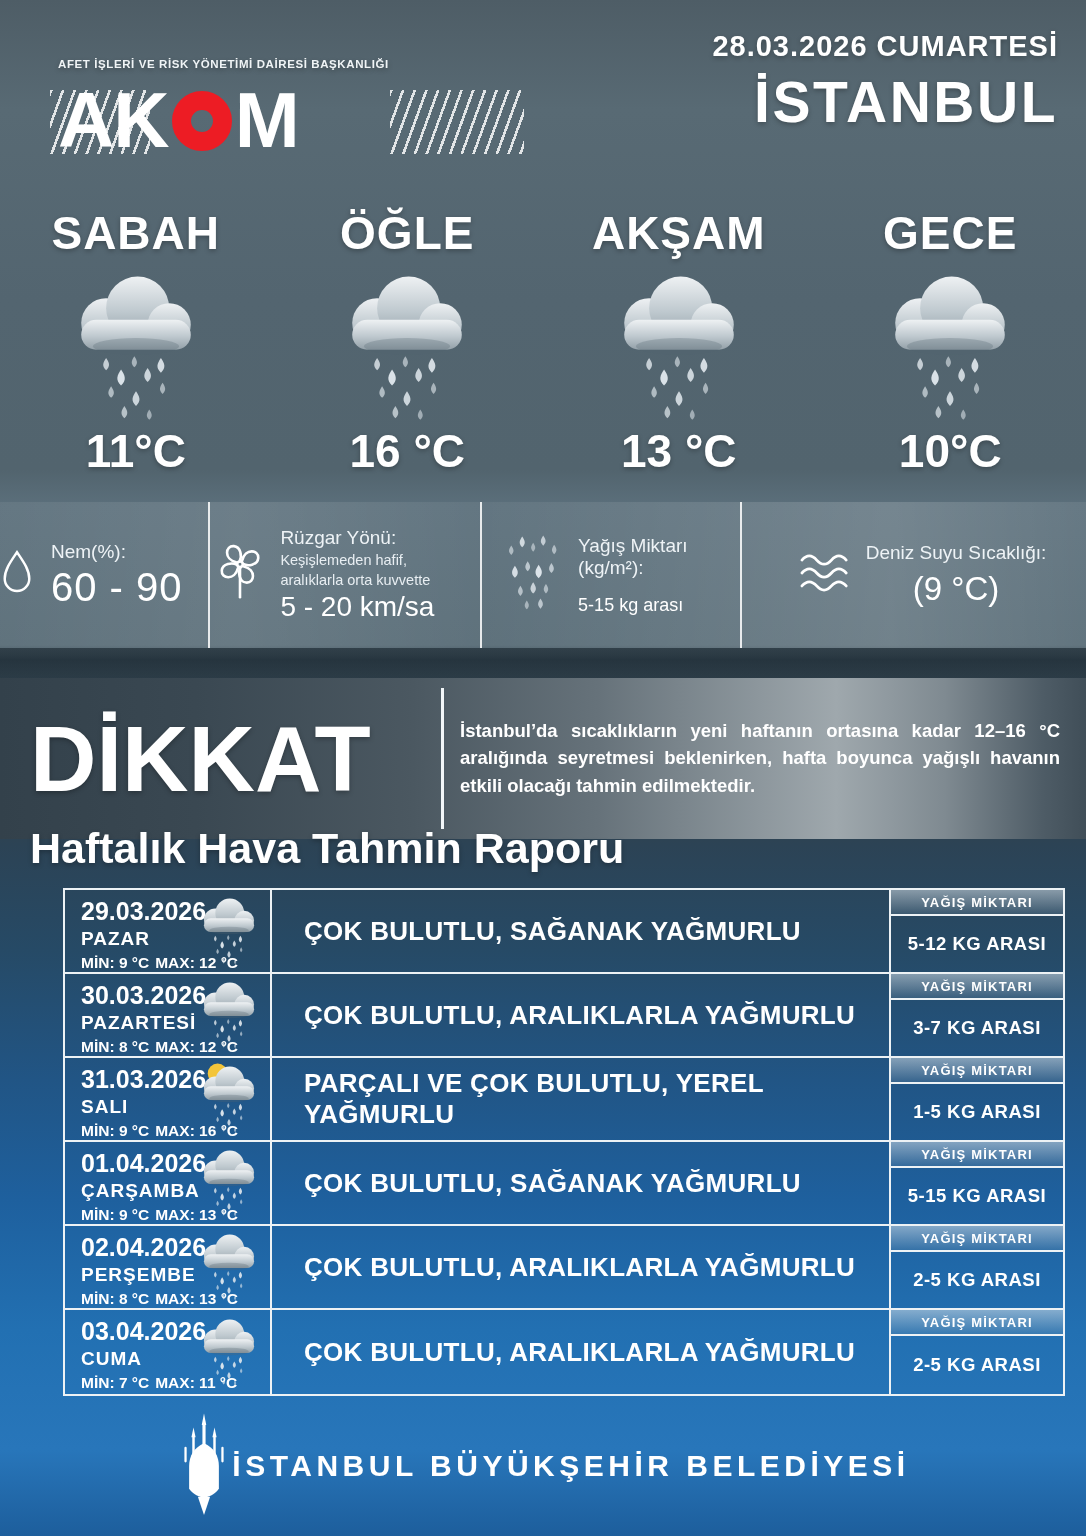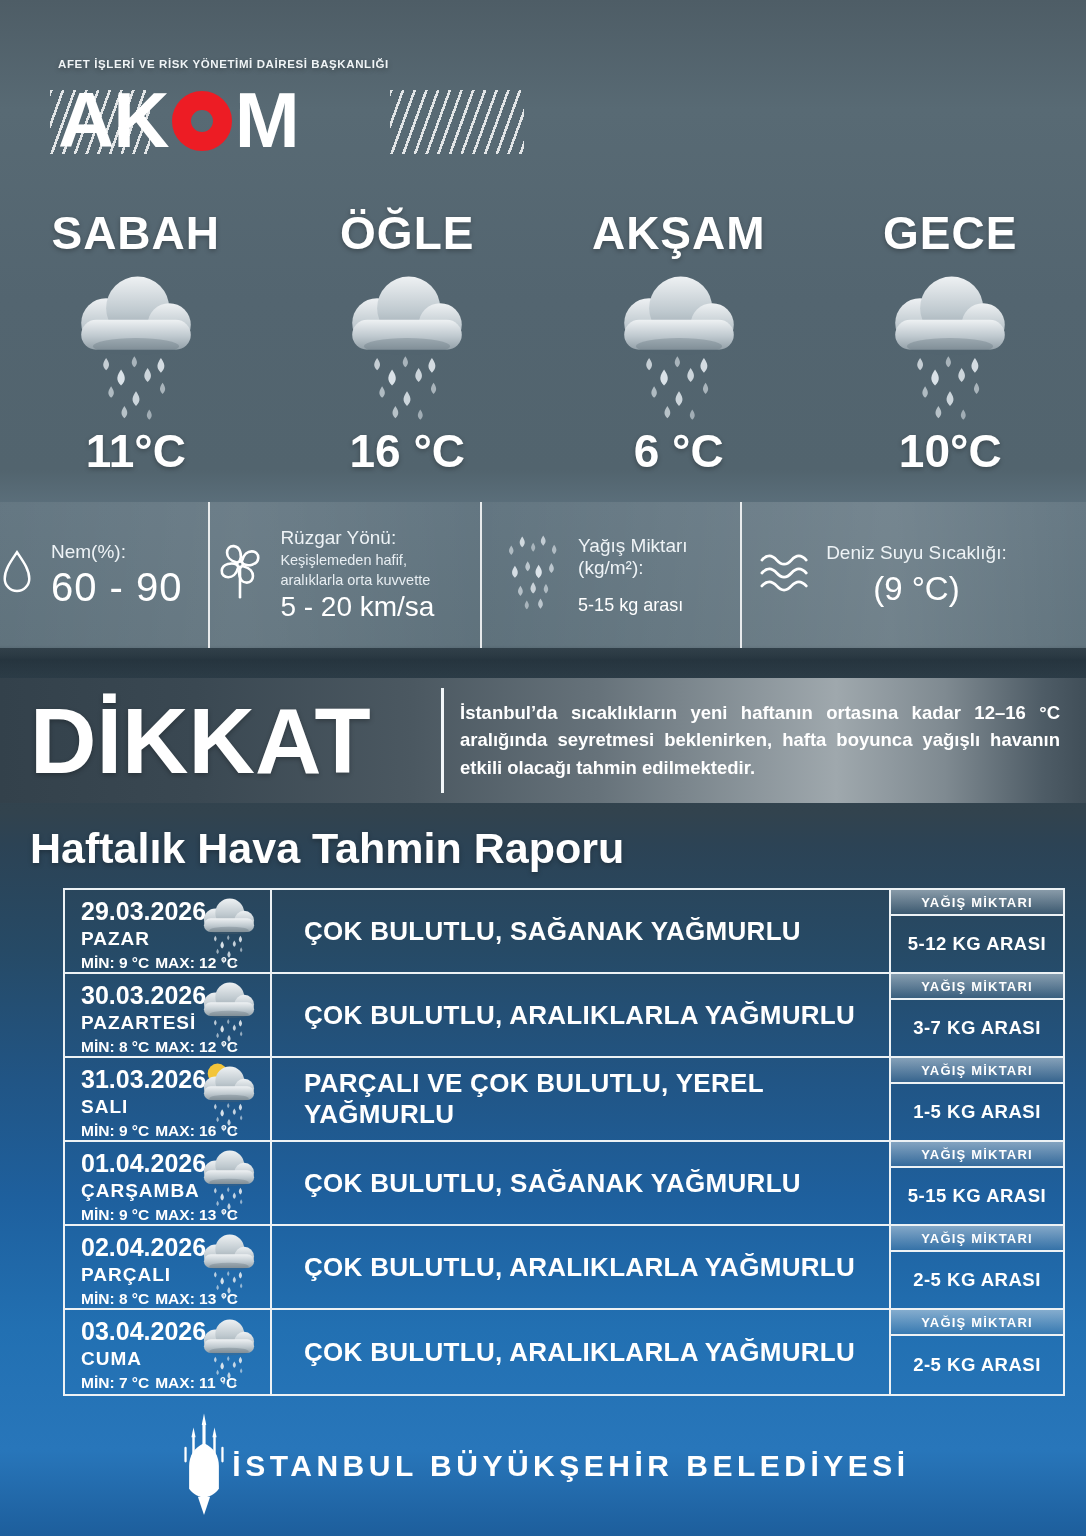--- a/index.html
+++ b/index.html
@@ -49,34 +49,34 @@
   
   .metrics { position:absolute; top:502px; left:0; width:100%; height:146px; display:flex;
     background:linear-gradient(90deg, rgba(255,255,255,.06), rgba(255,255,255,.11) 22%,
       rgba(255,255,255,.05) 45%, rgba(255,255,255,.12) 70%,
       rgba(255,255,255,.16) 82%, rgba(255,255,255,.07)); }
   .m-sec { display:flex; align-items:center; height:100%; }
   .m-sec + .m-sec { border-left:2px solid rgba(255,255,255,.85); }
   .m-hum  { width:218px; gap:17px; }
   .m-wind { width:284px; padding-left:4px; gap:14px; }
   .m-prec { width:271px; padding-left:20px; gap:10px; }
-  .m-sea  { width:361px; padding-left:16px; gap:14px; }
+  .m-sea  { width:361px; padding-left:16px; gap:14px;justify-content:center; }
   .m-label { font-size:19px; color:#eef3f6; }
   .m-hum .m-value { font-size:40px; letter-spacing:1px; margin-top:2px; }
   .wind-desc { font-size:14.5px; line-height:1.25; color:#e8eef2; margin-top:2px; }
   .wind-speed { font-size:28px; margin-top:2px; }
   .m-prec .m-value { font-size:18px; margin-top:16px; }
   .sea-col { text-align:center; }
   .m-sea .m-value { font-size:33px; margin-top:6px; }
 
   .band-dark { position:absolute; top:648px; left:0; width:100%; height:30px;
     background:linear-gradient(180deg, rgba(7,16,23,.42), rgba(7,16,23,.08)); }
 
   
-  .warning { position:absolute; top:678px; left:0; width:100%; height:125px;
+  .warning { position:absolute; top:678px; left:0; width:100%; height:161px;
     background:linear-gradient(90deg,#33414b 0%,#3a4852 18%,#4b5861 38%,#66727a 55%,
       #8d979d 70%,#9fa8ad 77%,#7f8a91 87%,#4e5c66 96%,#404e58 100%); }
   .w-title { position:absolute; left:30px; top:50%; transform:translateY(-50%);
              font-size:92px; font-weight:800; letter-spacing:0px; }
   .w-divider { position:absolute; left:441px; top:10px; bottom:10px; width:2.5px;
                background:#f2f6f8; }
   .w-text { position:absolute; left:460px; right:26px; top:50%; transform:translateY(-50%);
             font-size:18.5px; line-height:1.5; font-weight:700; text-align:justify; }
 
   
@@ -148,20 +148,24 @@
 <div class="page">
 
   <div class="logo-block">
     <div class="dept shadowed">AFET İŞLERİ VE RİSK YÖNETİMİ DAİRESİ BAŞKANLIĞI</div>
     <div class="akom-line">
       <span class="stripe left"></span>
       <span>AK</span><span class="akom-o"></span><span>M</span>
       <span class="stripe right"></span>
     </div>
   </div>
+  <div class="date-city">
+    <div class="date shadowed">28.03.2026 CUMARTESİ</div>
+    <div class="city shadowed">İSTANBUL</div>
+  </div>
 
   <div class="periods">
     <div class="period">
       <div class="p-label shadowed">SABAH</div>
       <div class="p-icon"><svg viewBox="0 0 96 100">
             <use href="#rain-cloud"></use>
           </svg></div>
       <div class="p-temp shadowed">11°C</div>
     </div>
     <div class="period">
@@ -169,21 +173,21 @@
       <div class="p-icon"><svg viewBox="0 0 96 100">
             <use href="#rain-cloud"></use>
           </svg></div>
       <div class="p-temp shadowed">16 °C</div>
     </div>
     <div class="period">
       <div class="p-label shadowed">AKŞAM</div>
       <div class="p-icon"><svg viewBox="0 0 96 100">
             <use href="#rain-cloud"></use>
           </svg></div>
-      <div class="p-temp shadowed">6 °C</div>
+      <div class="p-temp shadowed">13 °C</div>
     </div>
     <div class="period">
       <div class="p-label shadowed">GECE</div>
       <div class="p-icon"><svg viewBox="0 0 96 100">
             <use href="#rain-cloud"></use>
           </svg></div>
       <div class="p-temp shadowed">10°C</div>
     </div>
   </div>
 
@@ -332,21 +336,21 @@
       <div class="c-desc">ÇOK BULUTLU, SAĞANAK YAĞMURLU</div>
       <div class="c-amount">
         <div class="a-head">YAĞIŞ MİKTARI</div>
         <div class="a-val">5-15 KG ARASI</div>
       </div>
     </div>
 
     <div class="t-row">
       <div class="c-day">
         <div class="r-date">02.04.2026</div>
-        <div class="r-day">PARÇALI</div>
+        <div class="r-day">PERŞEMBE</div>
         <div class="r-minmax"><span>MİN: 8 °C</span><span>MAX: 13 °C</span></div>
         <span class="r-icon" data-icon="rain"><svg viewBox="0 0 96 100">
               <circle class="sun" cx="33" cy="19" r="13"></circle>
               <use href="#rain-cloud"></use>
             </svg></span>
       </div>
       <div class="c-desc">ÇOK BULUTLU, ARALIKLARLA YAĞMURLU</div>
       <div class="c-amount">
         <div class="a-head">YAĞIŞ MİKTARI</div>
         <div class="a-val">2-5 KG ARASI</div>

